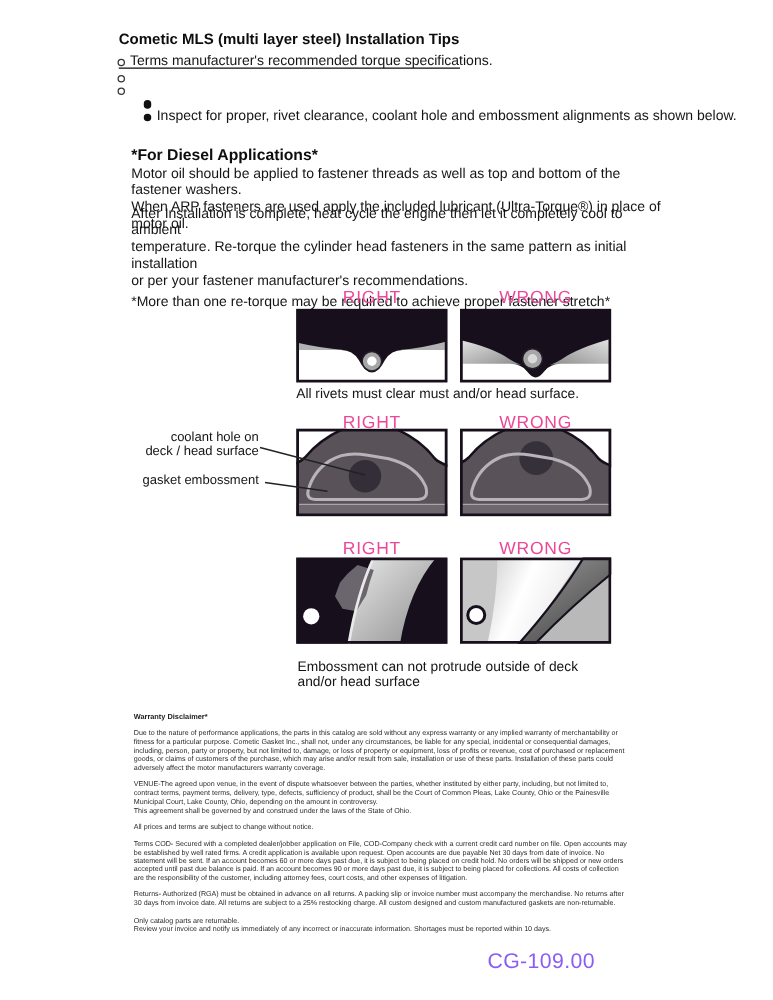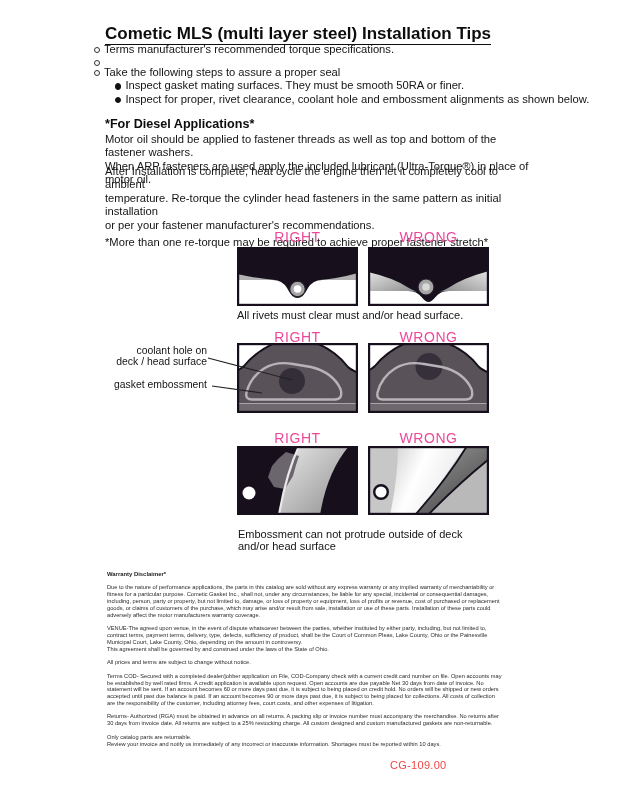--- a/index.html
+++ b/index.html
@@ -3,66 +3,64 @@
 <meta charset="utf-8">
 <style>
   html,body{margin:0;padding:0;background:#ffffff;}
   .page{
     position:relative;width:618px;height:800px;background:#ffffff;overflow:hidden;
     font-family:"Liberation Sans","DejaVu Sans",sans-serif;color:#111;
   }
   .abs{position:absolute;}
   
   .doc-title{
-    left:105px;top:24px;font-size:17px;font-weight:bold;color:#0d0d0d;
-    border-bottom:1.6px solid #0d0d0d;padding-bottom:0;white-space:nowrap;
+    left:95px;top:24px;font-size:12px;font-weight:bold;color:#0d0d0d;
+    border-bottom:1.6px solid #0d0d0d;padding-bottom:16px;white-space:nowrap;
   }
   
   .bullets{left:94px;top:43px;font-size:11.2px;line-height:13.2px;color:#141414;}
   .b-row{display:flex;align-items:flex-start;}
   .b-row.sub{margin-left:21px;}
   .b-dot{flex:0 0 auto;width:4px;height:4px;border:1.1px solid #333;border-radius:50%;margin:4px 4px 0 0;}
   .b-dot.filled{width:4.4px;height:4.4px;background:#111;border-color:#111;}
   
   .diesel-h{left:105px;top:117px;font-size:12.6px;font-weight:bold;color:#0d0d0d;}
   .para{left:105px;font-size:11.2px;line-height:13.4px;color:#141414;white-space:pre-line;width:430px;}
   
   .fig-h{width:121px;text-align:center;font-size:14px;letter-spacing:.6px;color:#ec4899;}
   .caption{font-size:11px;line-height:12.2px;color:#141414;white-space:pre-line;}
   .fig2-label{font-size:10.4px;line-height:11px;color:#141414;text-align:right;white-space:pre-line;}
   .panel{position:absolute;width:121px;}
   svg{display:block;}
   
   .legal{left:107px;top:571px;width:414px;font-size:5.7px;line-height:6.85px;color:#2b2b2b;}
   .legal-h{font-weight:bold;font-size:5.9px;margin-bottom:6.6px;color:#222;}
   .legal p{margin:0 0 6.6px 0;white-space:pre-line;}
-  .footer-code{left:390px;top:759px;font-size:11px;color:#ef4444;letter-spacing:.3px;}
+  .footer-code{left:390px;top:759px;font-size:17px;color:#8b5cf6;letter-spacing:.3px;}
 </style>
 </head>
 <body>
 
 <div class="page">
 
   <div class="abs doc-title">Cometic MLS (multi layer steel) Installation Tips</div>
 
   <div class="abs bullets">
     <div class="b-row">
       <span class="b-dot"></span>
       <span>Terms manufacturer's recommended torque specifications.</span>
     </div>
     <div class="b-row">
       <span class="b-dot"></span>
     </div>
     <div class="b-row">
       <span class="b-dot"></span>
-      <span>Take the following steps to assure a proper seal</span>
     </div>
     <div class="b-row sub">
       <span class="b-dot filled"></span>
-      <span>Inspect gasket mating surfaces.  They must be smooth 50RA or finer.</span>
     </div>
     <div class="b-row sub">
       <span class="b-dot filled"></span>
       <span>Inspect for proper, rivet clearance, coolant hole and embossment alignments as shown below.</span>
     </div>
   </div>
 
   <div class="abs diesel-h">*For Diesel Applications*</div>
   <div class="abs para" style="top:133px;">Motor oil should be applied to fastener threads as well as top and bottom of the fastener washers.
 When ARP fasteners are used apply the included lubricant (Ultra-Torque®) in place of motor oil.</div>

